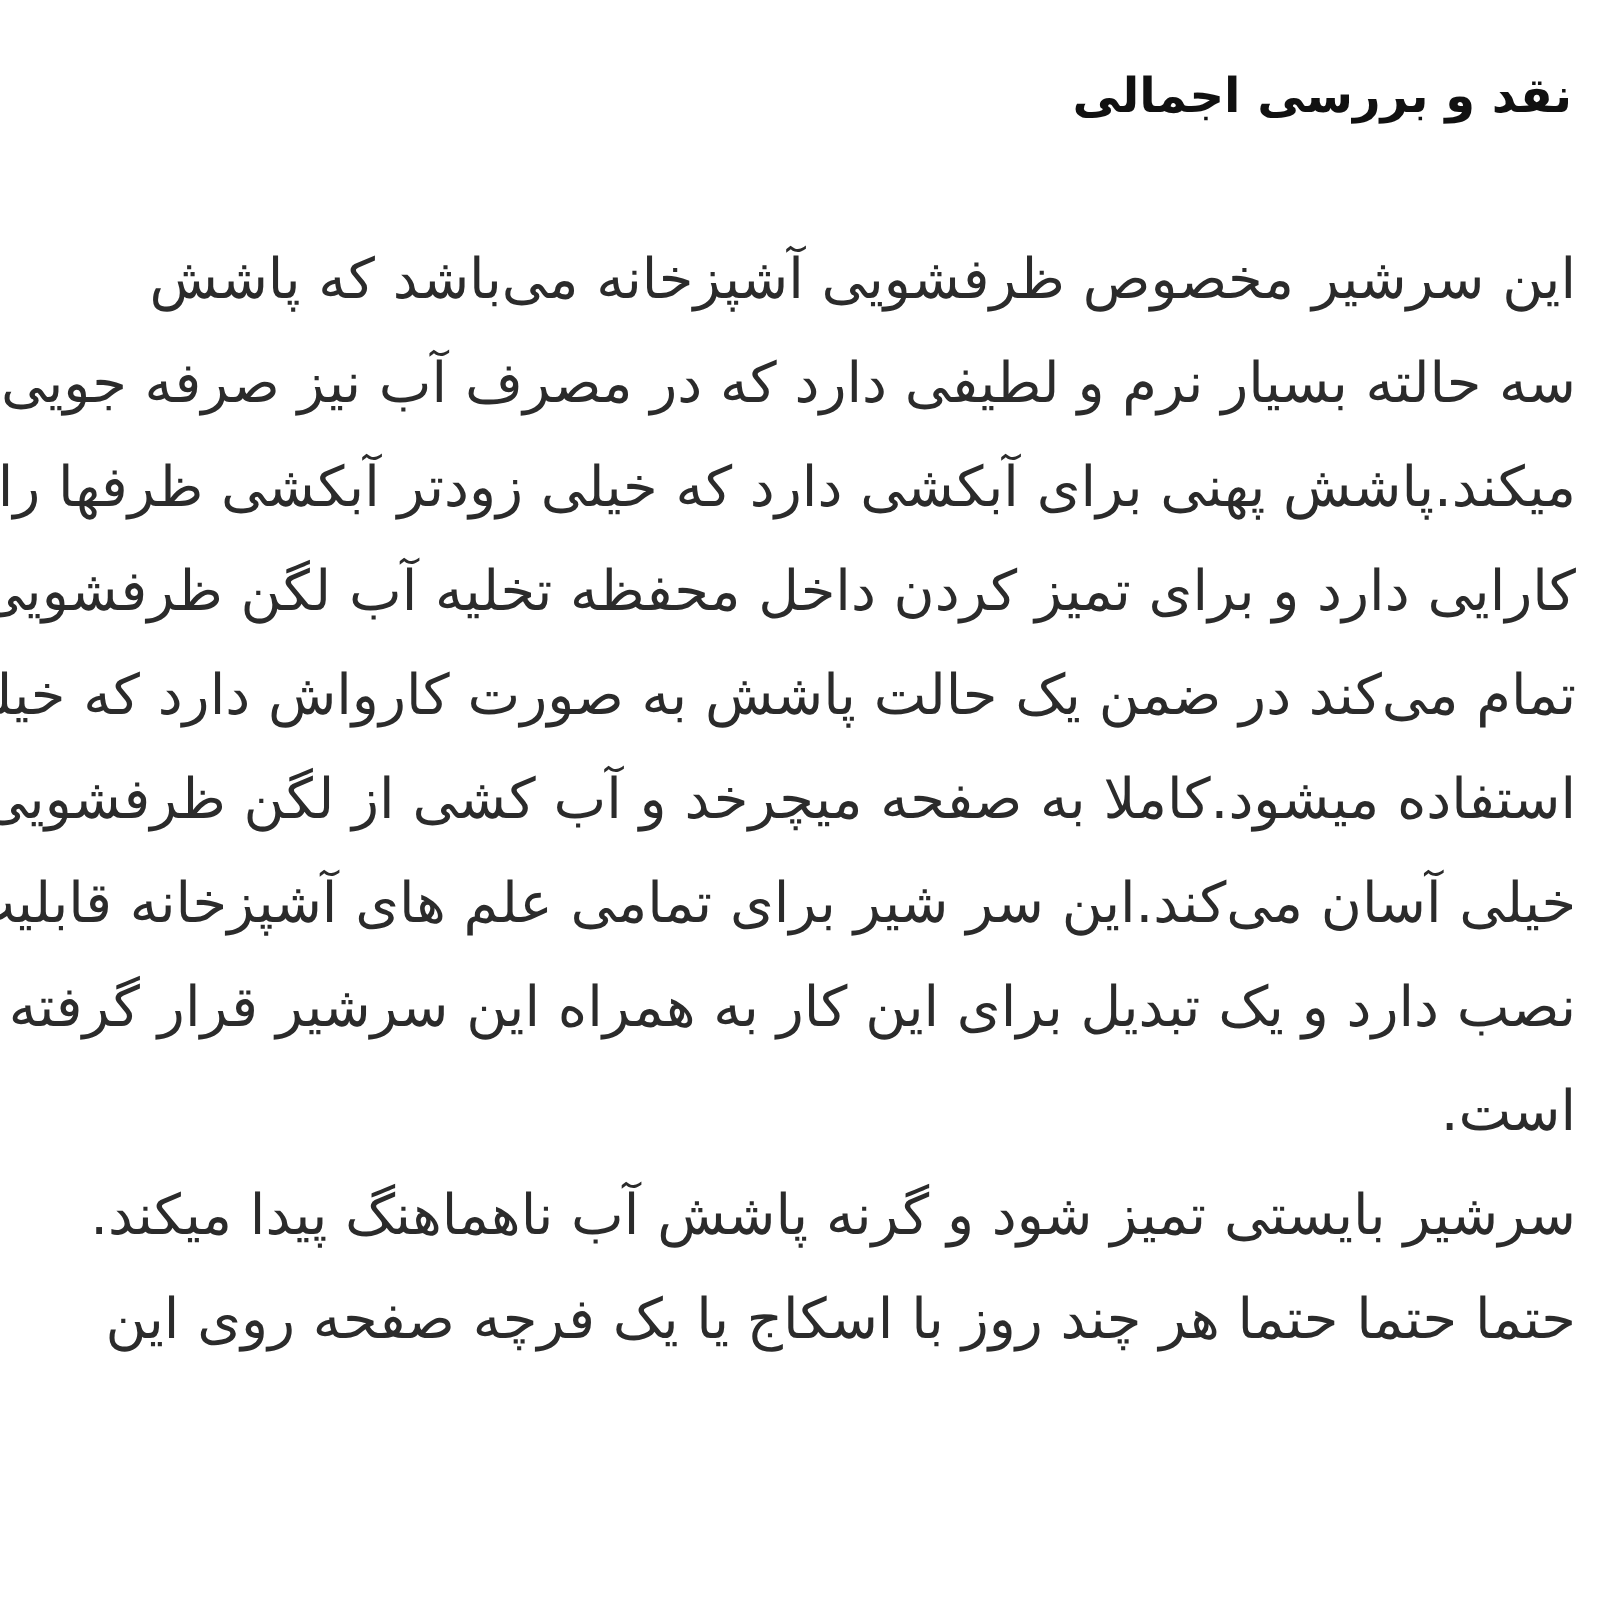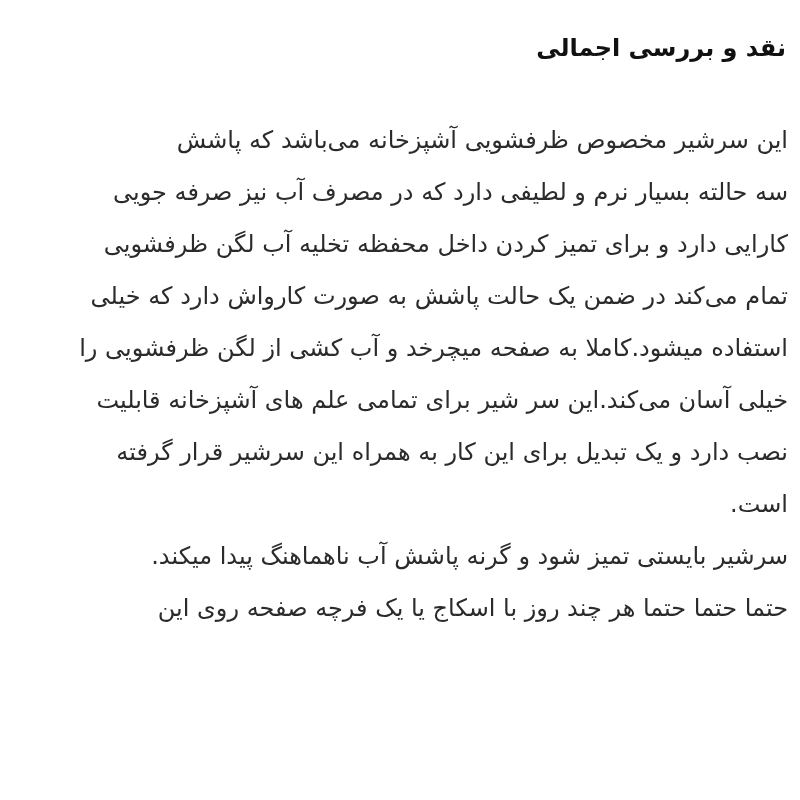--- a/index.html
+++ b/index.html
@@ -38,36 +38,37 @@
       position: absolute;
       right: 38px;
       top: 114px;
       width: 730px;
       margin: 0;
     }
     .line {
       display: block;
       height: 52px;
       line-height: 52px;
-      font-size: 24px;
+      font-size: 28px;
       color: #2b2b2b;
       white-space: nowrap;
       text-align: right;
     }
   </style>
 </head>
 <body>
 
 <div class="page">
   <h2 class="title">نقد و بررسی اجمالی</h2>
 
   <div class="body-text">
     <div>
       <span class="line">این سرشیر مخصوص ظرفشویی  آشپزخانه می‌باشد که  پاشش</span>
       <span class="line">سه حالته بسیار نرم و لطیفی دارد که در مصرف آب نیز صرفه جویی</span>
+      <span class="line">میکند.پاشش پهنی برای آبکشی دارد که خیلی زودتر آبکشی ظرفها را</span>
       <span class="line">کارایی دارد و  برای تمیز کردن داخل محفظه تخلیه آب لگن ظرفشویی</span>
       <span class="line">تمام می‌کند در ضمن یک حالت پاشش به صورت کارواش دارد که خیلی</span>
       <span class="line">استفاده میشود.کاملا به صفحه میچرخد و آب کشی  از لگن ظرفشویی را</span>
       <span class="line">خیلی آسان می‌کند.این سر شیر برای تمامی علم های آشپزخانه قابلیت</span>
       <span class="line">نصب دارد و یک تبدیل برای این کار به همراه این سرشیر قرار گرفته</span>
       <span class="line">است.</span>
     </div>
     <div>
       <span class="line">سرشیر بایستی تمیز شود و گرنه پاشش آب ناهماهنگ پیدا میکند.</span>
       <span class="line">حتما حتما حتما هر چند روز با اسکاج یا یک فرچه صفحه روی این</span>

